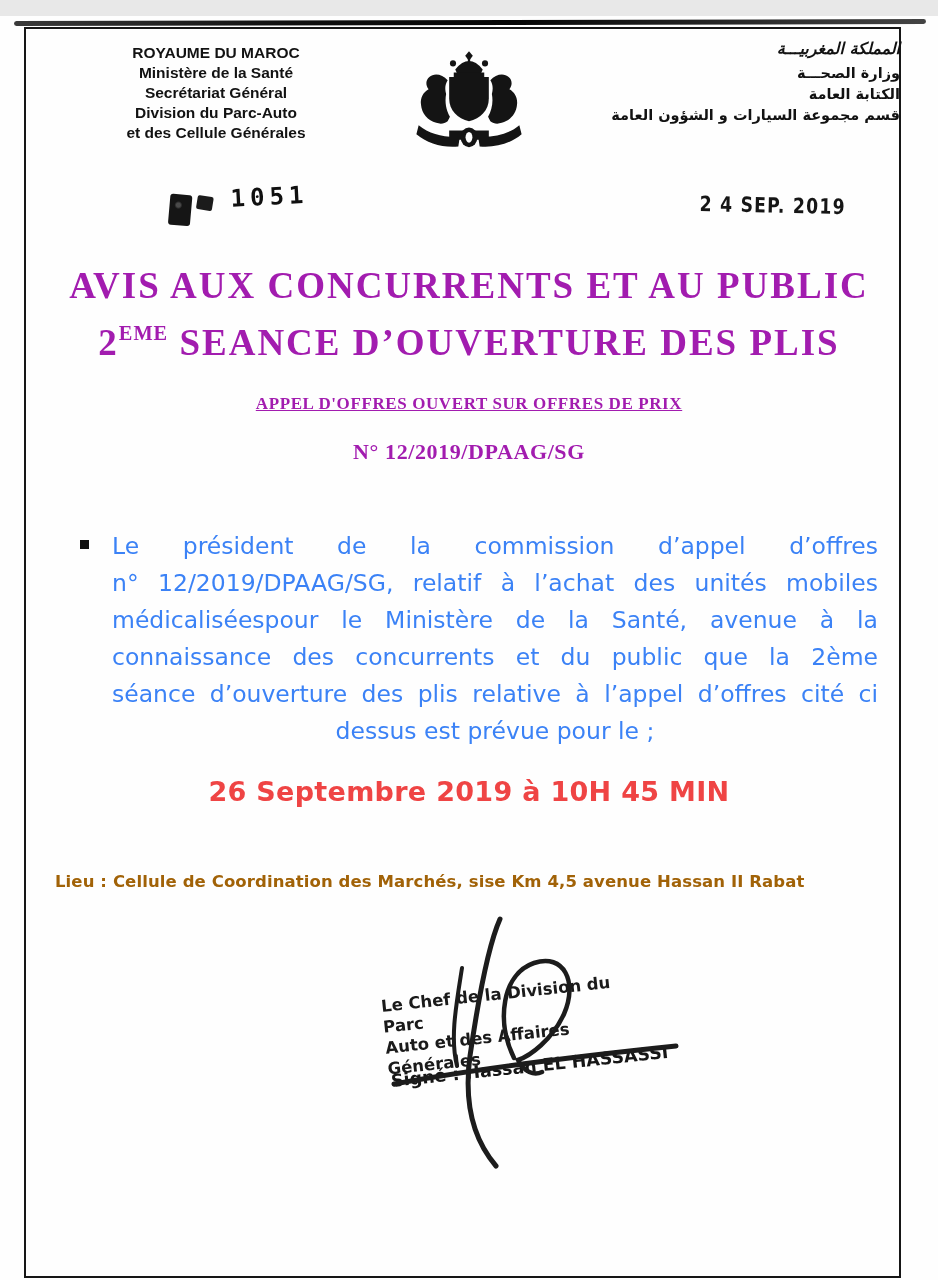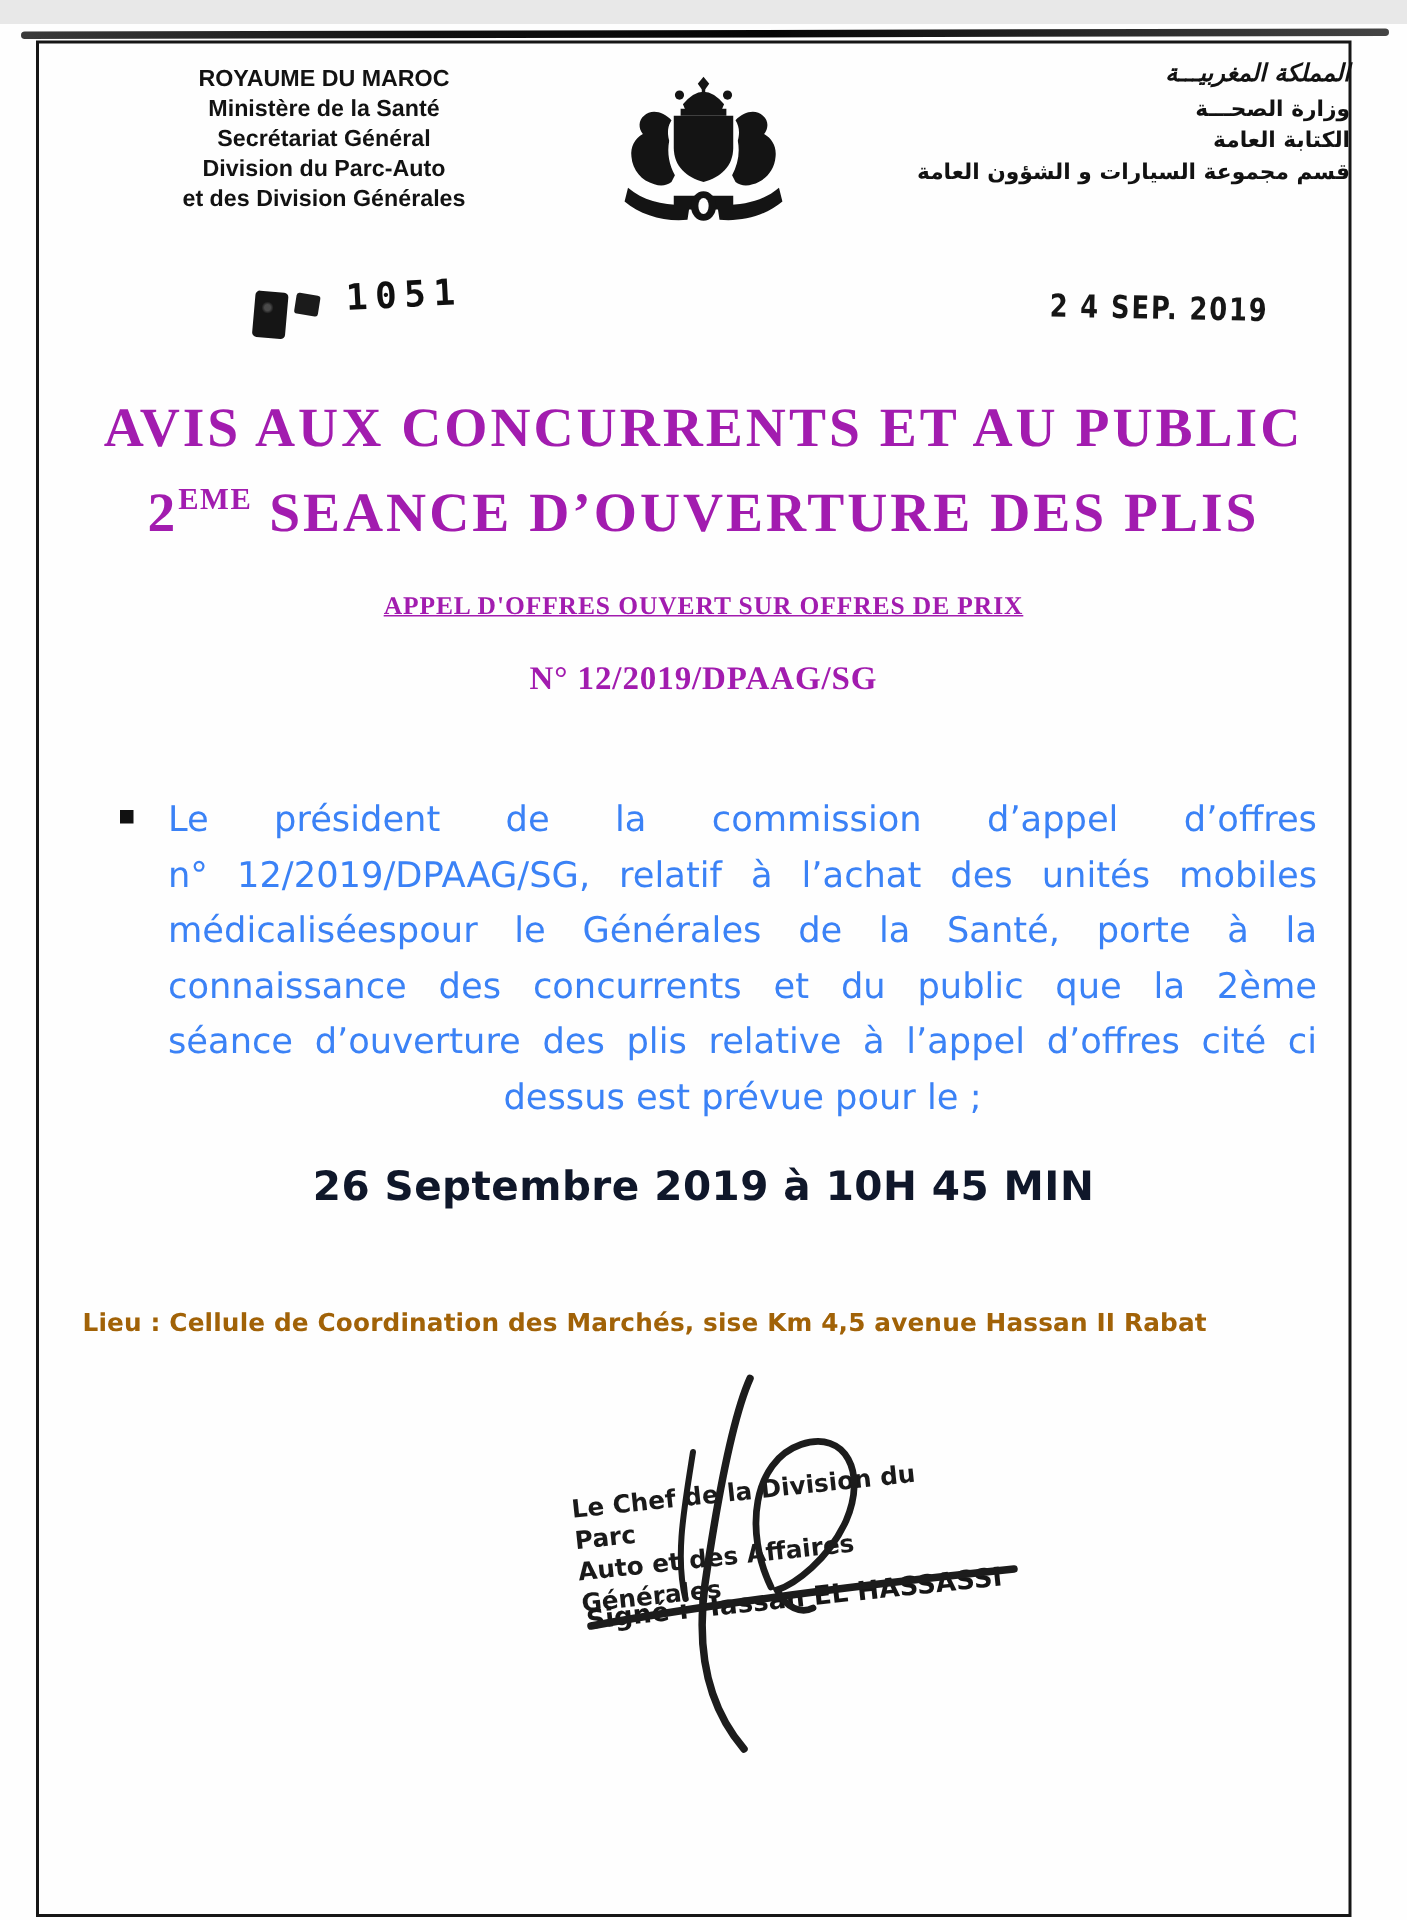--- a/index.html
+++ b/index.html
@@ -69,21 +69,21 @@
     color:#3b82f6;
   }
   .bullet-square {
     position:absolute; left:-32px; top:12px; width:9px; height:9px; background:#111;
   }
   .para .jline { text-align:justify; text-align-last:justify; }
   .para .lline { text-align:center; }
   .meeting-datetime {
     position:absolute; left:30px; top:760px; width:878px; text-align:center;
     font-family:"DejaVu Sans", sans-serif; font-weight:bold; font-size:27px;
-    color:#0f172a; letter-spacing:0.3px;
+    color:#ef4444; letter-spacing:0.3px;
   }
   .location-line {
     position:absolute; left:55px; top:856px; width:800px;
     font-family:"DejaVu Sans", sans-serif; font-weight:bold; font-size:16.5px;
     color:#a16207; letter-spacing:0.1px;
   }
   
   .sig-title {
     position:absolute; left:380px; top:980px; width:250px;
     font-family:"DejaVu Sans", sans-serif; font-weight:bold; font-size:16.5px;
@@ -102,21 +102,21 @@
 <div class="page">
 
   <div class="scan-line"></div>
   <div class="frame"></div>
 
   <div class="header-left">
     <div>ROYAUME DU MAROC</div>
     <div>Ministère de la Santé</div>
     <div>Secrétariat Général</div>
     <div>Division du Parc-Auto</div>
-    <div>et des Division Générales</div>
+    <div>et des Cellule Générales</div>
   </div>
 
   <svg class="coat-of-arms" viewBox="0 0 160 132" xmlns="http://www.w3.org/2000/svg">
     <g fill="#141414">
       <path d="M80 0 l5 6 -5 7 -5 -7 z"></path>
       <rect x="78.5" y="9" width="3" height="8"></rect>
       <path d="M62 24 q18 -22 36 0 l-3 7 q-15 5 -30 0 z"></path>
       <circle cx="59" cy="16" r="4"></circle>
       <circle cx="101" cy="16" r="4"></circle>
       <path d="M60 28 h40 v6 h-40 z"></path>
@@ -148,21 +148,21 @@
 
   <div class="title-wrap main-title">AVIS AUX CONCURRENTS ET AU PUBLIC</div>
   <div class="title-wrap session-title"><span>2</span><span class="ordinal">EME</span><span> SEANCE D’OUVERTURE DES PLIS</span></div>
   <div class="title-wrap subtitle">APPEL D'OFFRES OUVERT SUR OFFRES DE PRIX</div>
   <div class="title-wrap reference">N° 12/2019/DPAAG/SG</div>
 
   <div class="para">
     <div class="bullet-square"></div>
     <div class="jline">Le président de la commission d’appel d’offres</div>
     <div class="jline">n° 12/2019/DPAAG/SG, relatif à l’achat des unités mobiles</div>
-    <div class="jline">médicaliséespour le Générales de la Santé, porte à la</div>
+    <div class="jline">médicaliséespour le Ministère de la Santé, avenue à la</div>
     <div class="jline">connaissance des concurrents et du public que la 2ème</div>
     <div class="jline">séance d’ouverture des plis relative à l’appel d’offres cité ci</div>
     <div class="lline">dessus est prévue pour le ;</div>
   </div>
 
   <div class="meeting-datetime">26 Septembre 2019 à 10H 45 MIN</div>
 
   <div class="location-line">Lieu : Cellule de Coordination des Marchés, sise Km 4,5 avenue Hassan II Rabat</div>
 
   <div class="sig-title">

